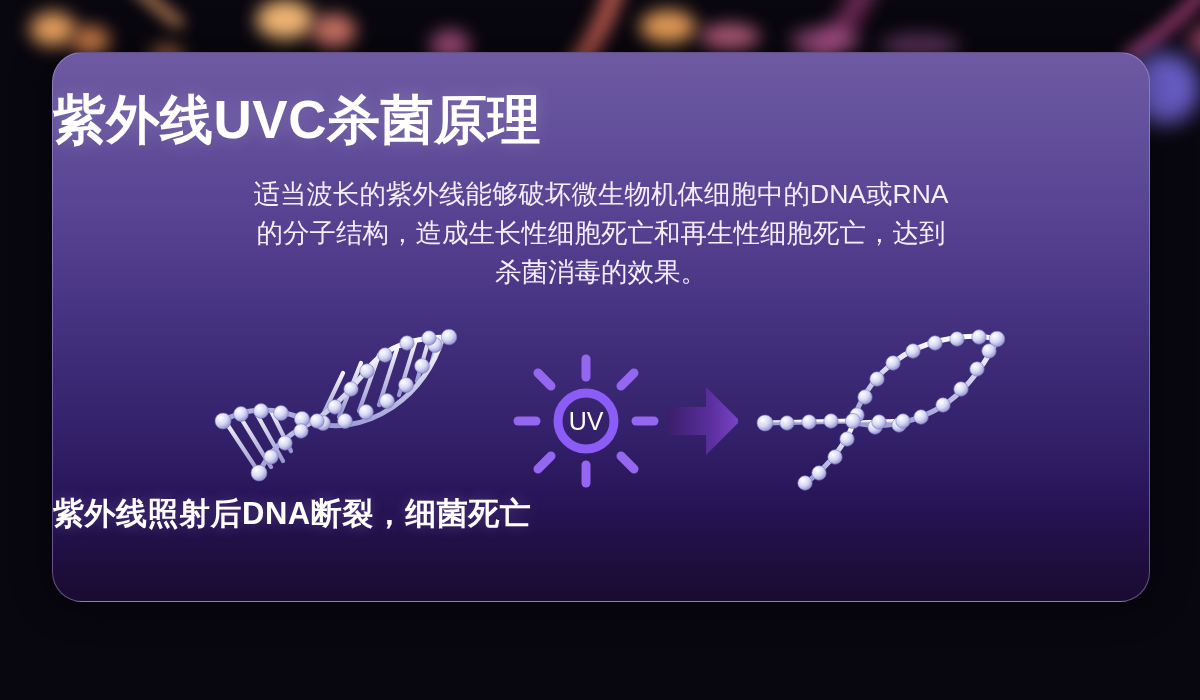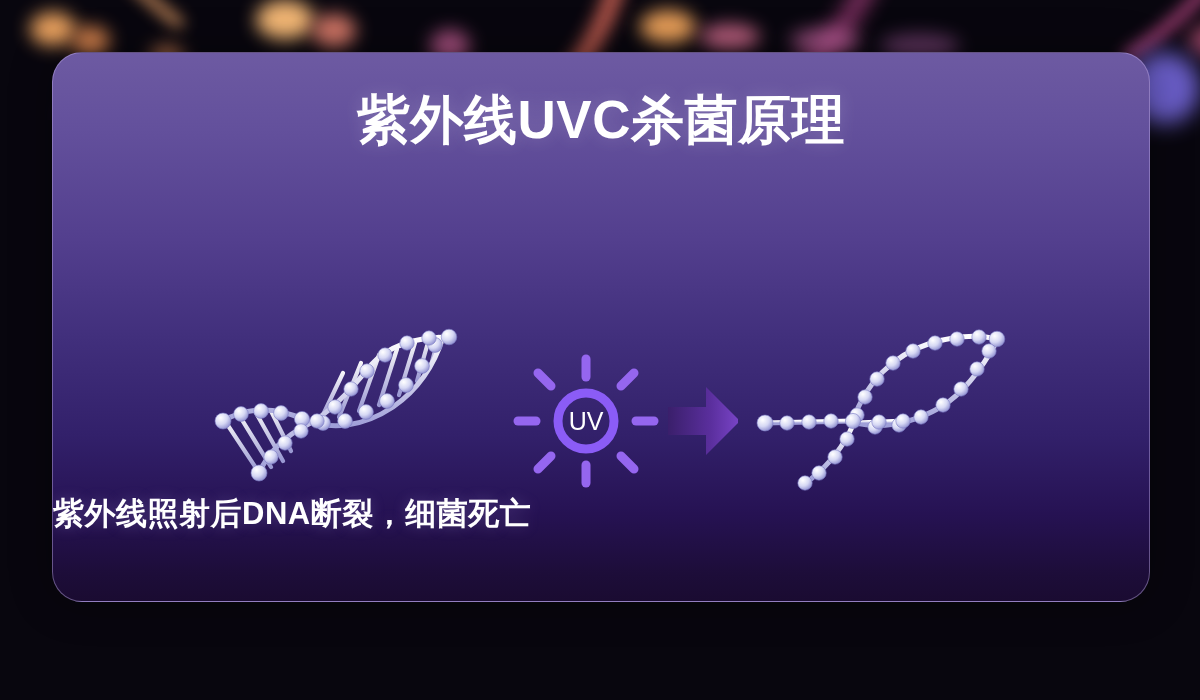--- a/index.html
+++ b/index.html
@@ -120,21 +120,21 @@
         #1a0b31 100%);
     border: 1px solid rgba(190,170,230,.45);
     box-shadow: 0 0 40px rgba(0,0,0,.35);
     overflow: hidden;
   }
 
   .card-title {
     position: absolute;
     left: 0; right: 0;
     top: 40px;
-    text-align: center;
+    text-align: left;
     color: #ffffff;
     font-size: 53px;
     font-weight: bold;
     letter-spacing: .5px;
     line-height: 1;
     text-shadow: 0 0 18px rgba(255,255,255,.18);
   }
 
   .card-desc {
     position: absolute;
@@ -213,20 +213,25 @@
     <div class="bokeh b10"></div>
     <div class="bokeh b13"></div>
   </div>
   <div class="bokeh b12" style="position:absolute;"></div>
   <div class="bokeh b11" style="position:absolute;"></div>
 
   <div class="card">
 
     <div class="card-title">紫外线UVC杀菌原理</div>
 
+    <div class="card-desc">
+      <p>适当波长的紫外线能够破坏微生物机体细胞中的DNA或RNA</p>
+      <p>的分子结构，造成生长性细胞死亡和再生性细胞死亡，达到</p>
+      <p>杀菌消毒的效果。</p>
+    </div>
 
     <div class="illus">
 
       <div class="dna-left">
         <svg width="270" height="180" viewBox="0 0 270 180">
           <defs>
             <linearGradient id="rodg" x1="0" y1="0" x2="0" y2="1">
               <stop offset="0%" stop-color="#ffffff"></stop>
               <stop offset="100%" stop-color="#9f9fd8"></stop>
             </linearGradient>

